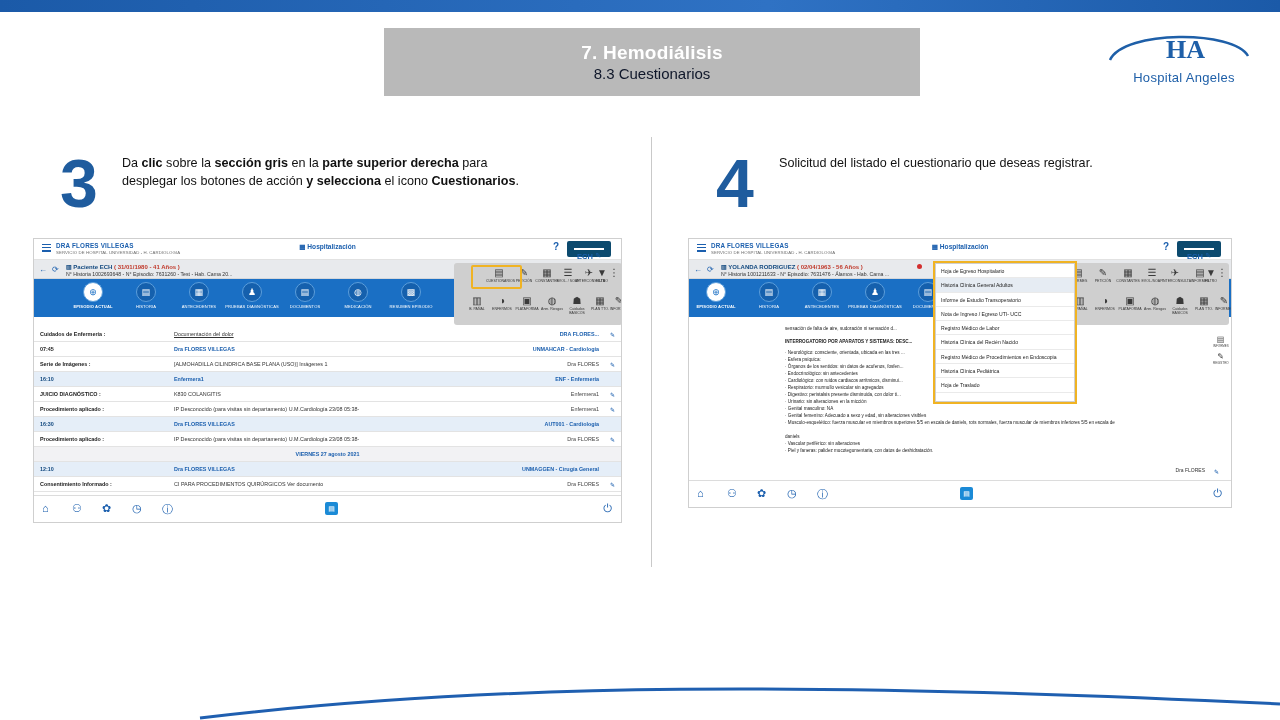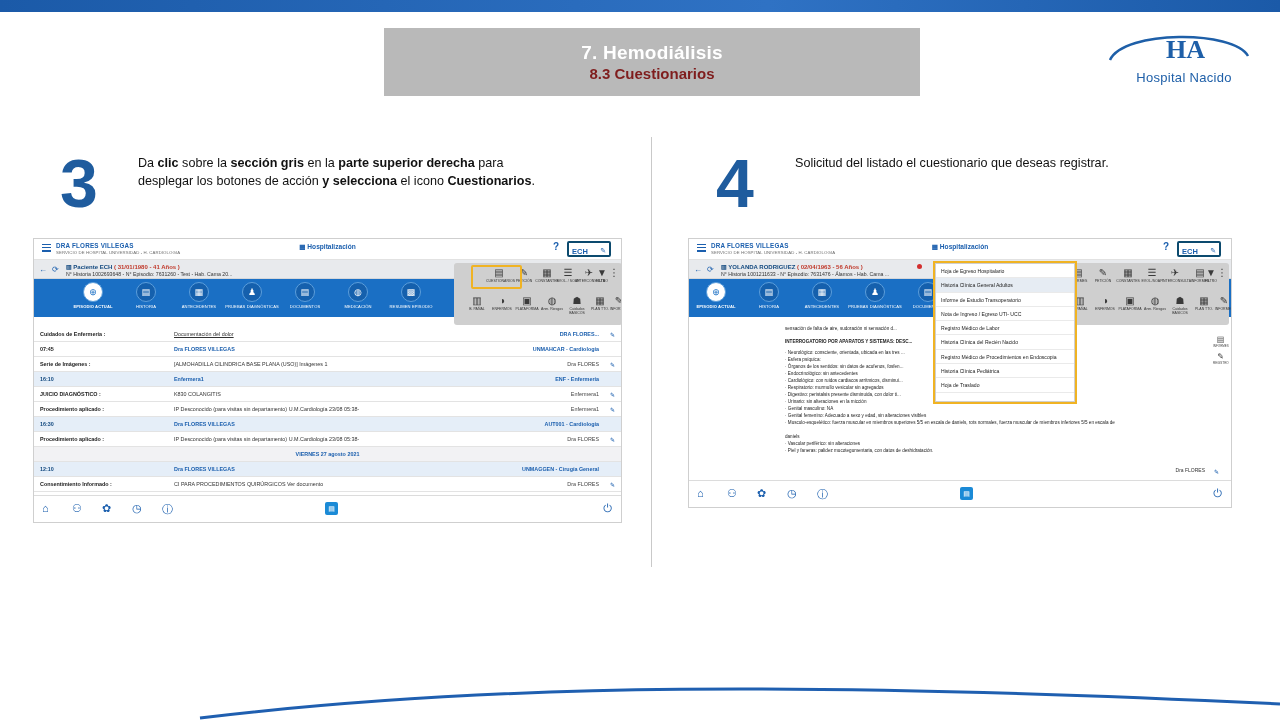--- a/index.html
+++ b/index.html
@@ -12,53 +12,53 @@
   }
   .topbar-accent { position:absolute; left:0; top:0; width:1280px; height:12px;
       background:linear-gradient(to right,#1b5aa8 0%, #2f72c4 60%, #1b5aa8 100%); }
   
   .title-plate {
     position:absolute; left:384px; top:28px; width:536px; height:68px;
     background:#b9b9b9; display:flex; flex-direction:column;
     align-items:center; justify-content:center; gap:1px;
   }
   .title-plate .t1 { color:#ffffff; font-size:19px; font-weight:bold; letter-spacing:.2px; }
-  .title-plate .t2 { color:#7f1d1d; font-size:15px; font-weight:bold; }
+  .title-plate .t2 { color:#0f172a; font-size:15px; font-weight:normal; }
   
   .logo { position:absolute; right:26px; top:26px; width:150px; height:62px; }
   .logo svg { display:block; }
   .logo .lg-text { position:absolute; left:10px; top:44px; width:140px; text-align:center;
       color:#1e5fa8; font-size:13px; letter-spacing:.3px; }
   
   .vdiv { position:absolute; left:651px; top:137px; width:1px; height:430px; background:#c9c9c9; }
   
   .stepnum { position:absolute; color:#1f5c9e; font-weight:bold; font-size:68px; line-height:62px; }
   #step3num { left:60px; top:152px; }
   #step4num { left:716px; top:152px; }
   
-  .steptext { position:absolute; font-size:12.6px; line-height:18.3px; color:#111;margin-left:16px; }
+  .steptext { position:absolute; font-size:12.6px; line-height:18.3px; color:#111; }
   #step3text { left:122px; top:154px; width:400px; }
   #step4text { left:779px; top:154px; width:420px; }
   
   .shot { position:absolute; background:#ffffff; border:1px solid #cfcfcf; overflow:hidden; }
   #shot3 { left:33px; top:238px; width:589px; height:285px; }
   #shot4 { left:688px; top:238px; width:544px; height:270px; }
 
   
   .app-head { position:absolute; left:0; top:0; width:100%; height:21px; background:#fff;
       border-bottom:1px solid #e2e2e2; }
   .app-head .doc { position:absolute; left:22px; top:3px; font-size:6.3px; font-weight:bold; color:#1b5fae; letter-spacing:.2px;}
   .app-head .sub { position:absolute; left:22px; top:11px; font-size:4.3px; color:#6c6c6c; letter-spacing:.1px;}
   .app-head .center { position:absolute; left:0; top:4px; width:100%; text-align:center;
       font-size:6.6px; font-weight:bold; color:#1b5fae; }
   .app-head .burger { position:absolute; left:8px; top:5px; width:9px; height:8px; }
   .app-head .burger i { display:block; height:1.2px; background:#1b5fae; margin-bottom:2px; }
   .app-head .qmark { position:absolute; right:62px; top:2px; font-size:10px; color:#1b5fae; font-weight:bold;}
   .ech-badge { position:absolute; right:10px; top:2px; width:44px; height:16px;
-      border:2px solid #0c4a6e; border-radius:2px; background:#fff; }
+      border:7px solid #0c4a6e; border-radius:2px; background:#fff; }
   .ech-badge .txt { position:absolute; left:3px; top:4px; font-size:7.5px; font-weight:bold; color:#1b5fae; }
   .ech-badge .pen { position:absolute; right:3px; top:4px; font-size:7px; color:#1b5fae; }
 
   .patient-bar { position:absolute; left:0; width:100%; height:19px; background:#e8eaed;
       border-bottom:1px solid #d4d7db; }
   .patient-bar .nav { position:absolute; left:5px; top:5px; font-size:8px; color:#1b5fae; }
   .patient-bar .refresh { position:absolute; left:18px; top:5px; font-size:8px; color:#1b5fae; }
   .patient-bar .pname { position:absolute; left:32px; top:2.5px; font-size:6px; font-weight:bold; color:#11487f; }
   .patient-bar .pname .age { color:#c0392b; font-weight:bold; }
   .patient-bar .pdata { position:absolute; left:32px; top:11px; font-size:5.2px; color:#333; }
@@ -122,21 +122,21 @@
 <div class="title-plate">
   <div class="t1">7. Hemodiálisis</div>
   <div class="t2">8.3 Cuestionarios</div>
 </div>
 
 <div class="logo">
   <svg width="150" height="46" viewBox="0 0 150 46" aria-hidden="true">
     <path d="M6,34 C20,4 130,4 144,30" stroke="#1e5fa8" stroke-width="2.5" fill="none"></path>
     <text x="62" y="32" font-family="Liberation Serif, serif" font-size="26" font-weight="bold" fill="#1e5fa8">HA</text>
   </svg>
-  <div class="lg-text">Hospital Nacido</div>
+  <div class="lg-text">Hospital Angeles</div>
 </div>
 
 <div class="vdiv"></div>
 
 <div class="stepnum" id="step3num">3</div>
 <div class="steptext" id="step3text">Da <b>clic</b> sobre la <b>sección gris</b> en la <b>parte superior derecha</b> para desplegar los botones de acción <b>y selecciona</b> el icono <b>Cuestionarios</b>.</div>
 
 <div class="stepnum" id="step4num">4</div>
 <div class="steptext" id="step4text">Solicitud del listado el cuestionario que deseas registrar.</div>
 

